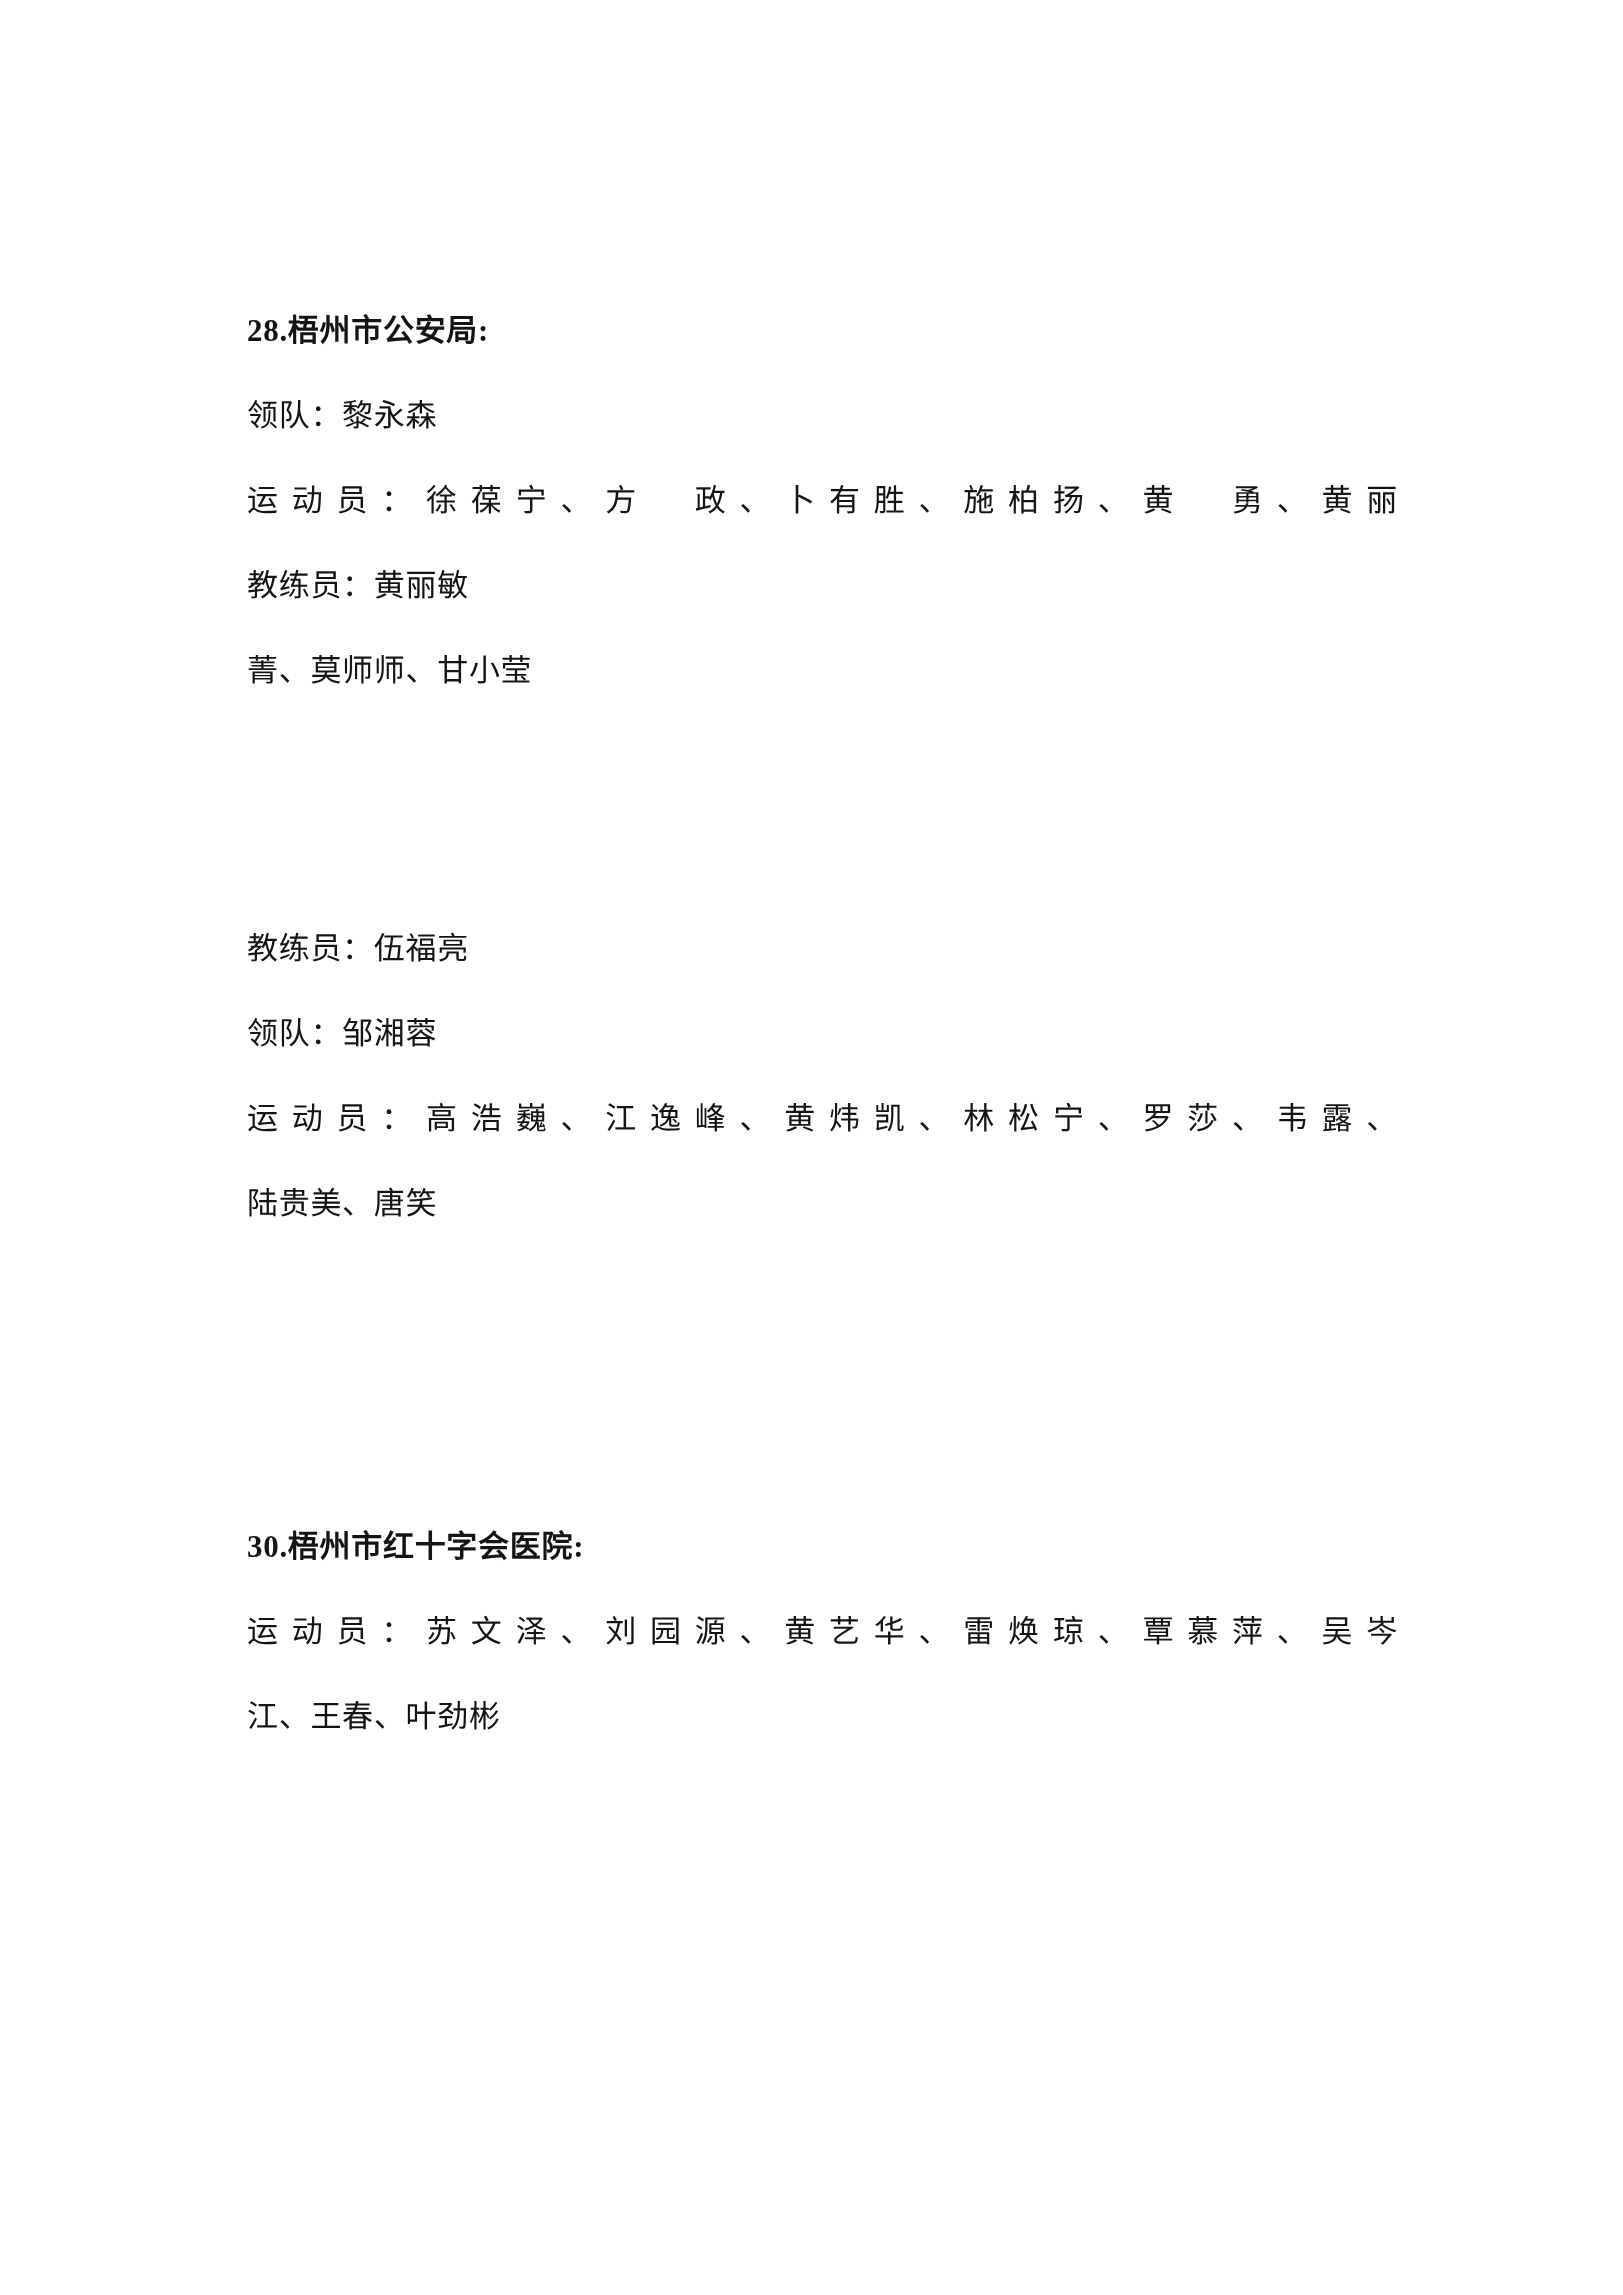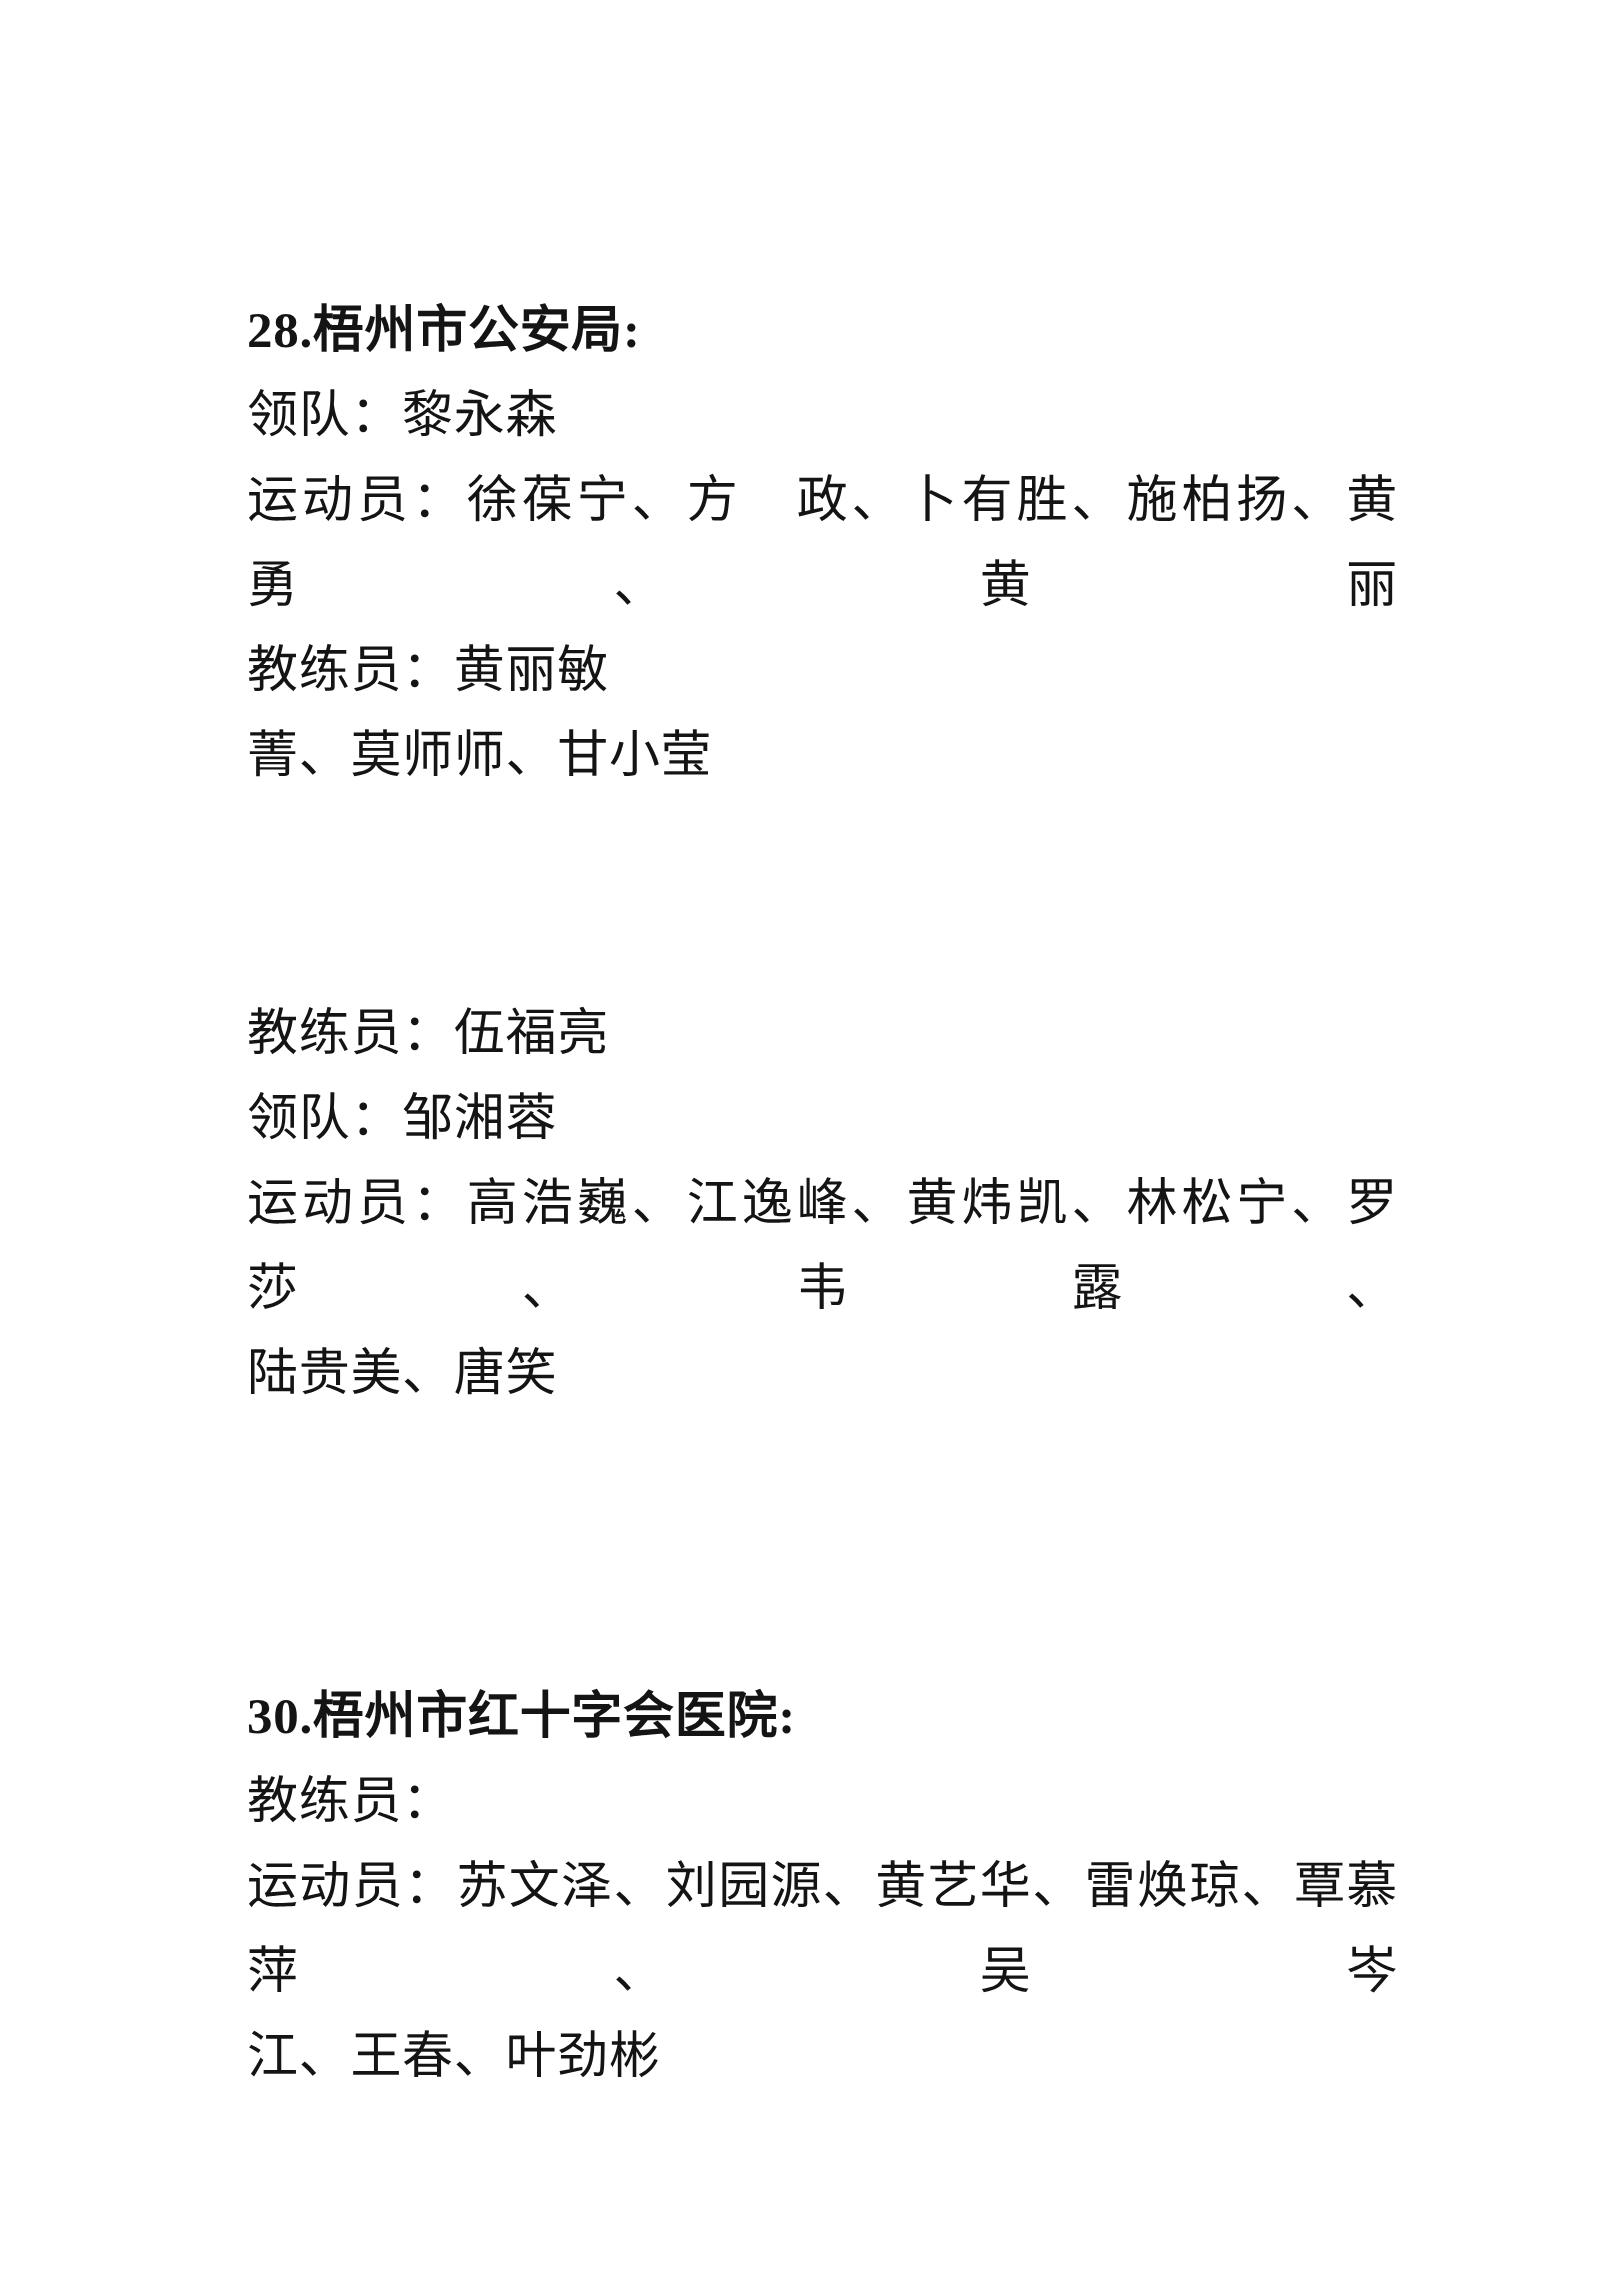--- a/index.html
+++ b/index.html
@@ -26,21 +26,21 @@
   }
   .team-section {
     width: 1151px;
   }
   .team-section.gap-a { margin-top: 193px; }
   .team-section.gap-b { margin-top: 258px; }
   .team-heading,
   .doc-line {
     margin: 0;
     padding: 0;
-    font-size: 51px;
+    font-size: 31px;
     line-height: 85px;
     letter-spacing: 0.7px;
     white-space: pre-wrap;
     color: #141414;
   }
   .team-heading {
     font-weight: 700;
   }
   .doc-line {
     font-weight: 400;
@@ -66,20 +66,19 @@
 
     <section class="team-section gap-a">
       <p class="doc-line">教练员：伍福亮</p>
       <p class="doc-line">领队：邹湘蓉</p>
       <p class="doc-line justify-full">运动员：高浩巍、江逸峰、黄炜凯、林松宁、罗莎、韦露、</p>
       <p class="doc-line">陆贵美、唐笑</p>
     </section>
 
     <section class="team-section gap-b">
       <h2 class="team-heading">30.梧州市红十字会医院:</h2>
-      <p class="doc-line">教练员：</p>
       <p class="doc-line justify-full">运动员：苏文泽、刘园源、黄艺华、雷焕琼、覃慕萍、吴岑</p>
       <p class="doc-line">江、王春、叶劲彬</p>
     </section>
 
   </div>
 </div>
 
 
 </body></html>

